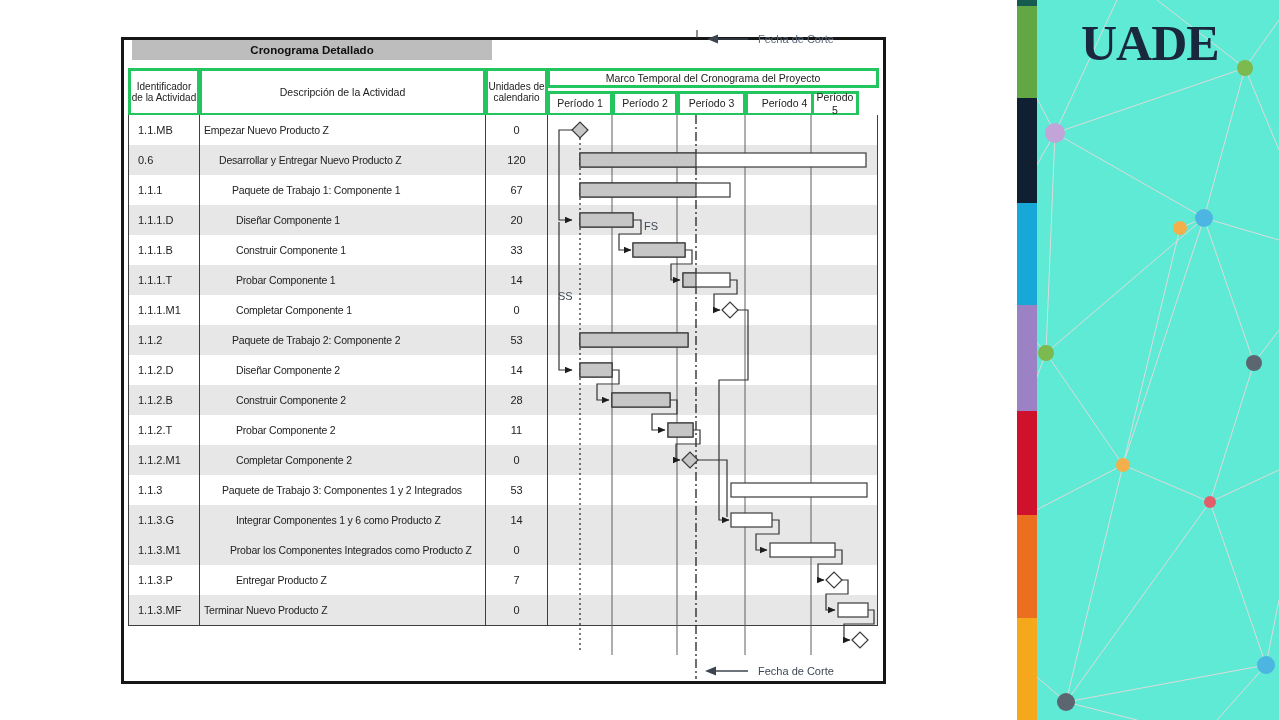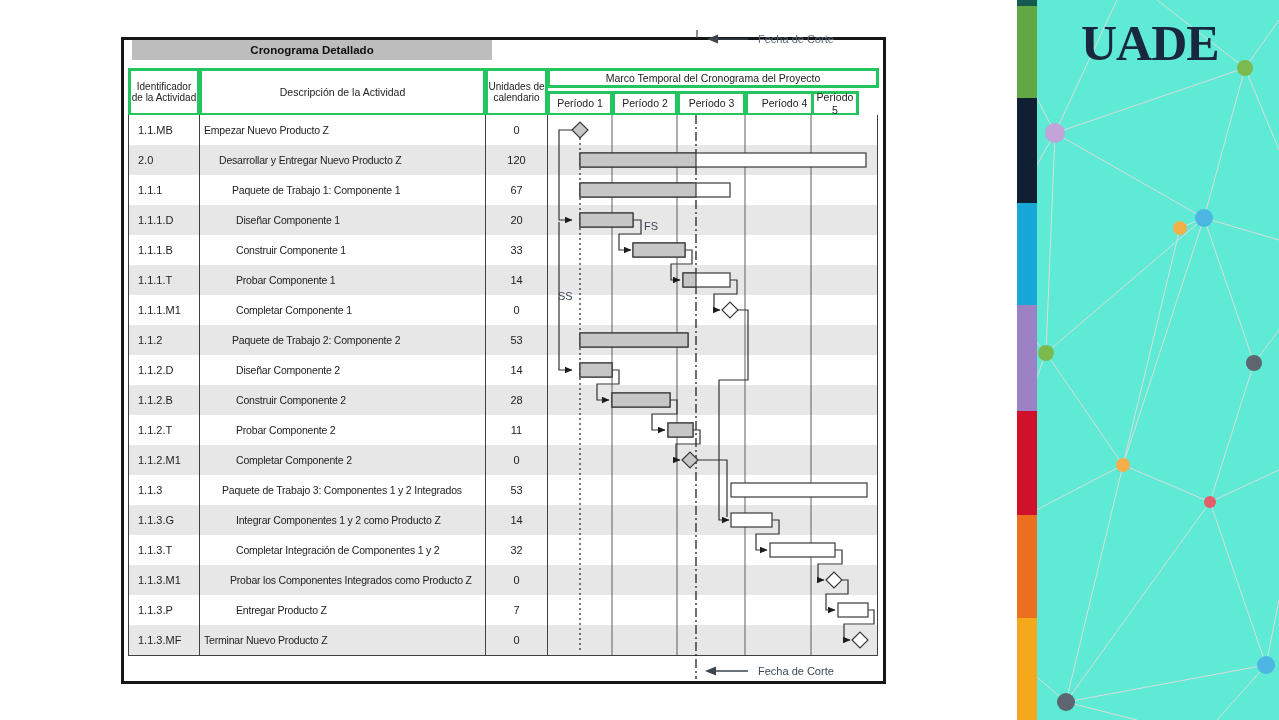--- a/index.html
+++ b/index.html
@@ -61,21 +61,21 @@
     <div class="hcell period" style="left:691px;top:61px;width:48px;height:25px">Período 5</div>
 
     <div class="rows" id="rows">
         <div class="trow even">
           <div class="c cid">1.1.MB</div>
           <div class="c cdesc" style="padding-left: 4px;">Empezar Nuevo Producto Z</div>
           <div class="c cunits">0</div>
           <div class="c cchart"></div>
         </div>
         <div class="trow odd">
-          <div class="c cid">2.0</div>
+          <div class="c cid">0.6</div>
           <div class="c cdesc" style="padding-left: 19px;">Desarrollar y Entregar Nuevo Producto Z</div>
           <div class="c cunits">120</div>
           <div class="c cchart"></div>
         </div>
         <div class="trow even">
           <div class="c cid">1.1.1</div>
           <div class="c cdesc" style="padding-left: 32px;">Paquete de Trabajo 1: Componente 1</div>
           <div class="c cunits">67</div>
           <div class="c cchart"></div>
         </div>
@@ -134,28 +134,22 @@
           <div class="c cchart"></div>
         </div>
         <div class="trow even">
           <div class="c cid">1.1.3</div>
           <div class="c cdesc" style="padding-left: 22px;">Paquete de Trabajo 3: Componentes 1 y 2 Integrados</div>
           <div class="c cunits">53</div>
           <div class="c cchart"></div>
         </div>
         <div class="trow odd">
           <div class="c cid">1.1.3.G</div>
-          <div class="c cdesc" style="padding-left: 36px;">Integrar Componentes 1 y 2 como Producto Z</div>
+          <div class="c cdesc" style="padding-left: 36px;">Integrar Componentes 1 y 6 como Producto Z</div>
           <div class="c cunits">14</div>
-          <div class="c cchart"></div>
-        </div>
-        <div class="trow even">
-          <div class="c cid">1.1.3.T</div>
-          <div class="c cdesc" style="padding-left: 36px;">Completar Integración de Componentes 1 y 2</div>
-          <div class="c cunits">32</div>
           <div class="c cchart"></div>
         </div>
         <div class="trow odd">
           <div class="c cid">1.1.3.M1</div>
           <div class="c cdesc" style="padding-left: 30px;">Probar los Componentes Integrados como Producto Z</div>
           <div class="c cunits">0</div>
           <div class="c cchart"></div>
         </div>
         <div class="trow even">
           <div class="c cid">1.1.3.P</div>

